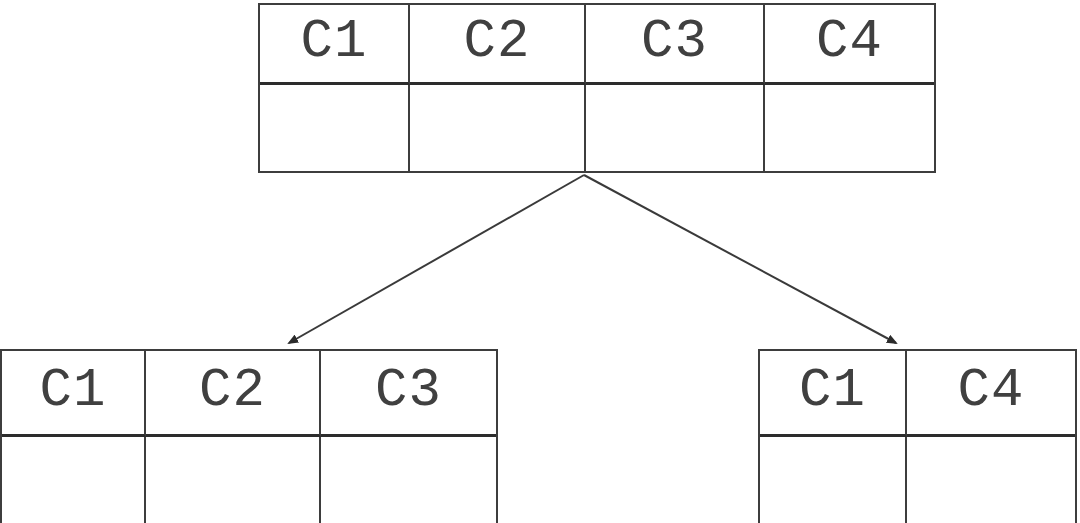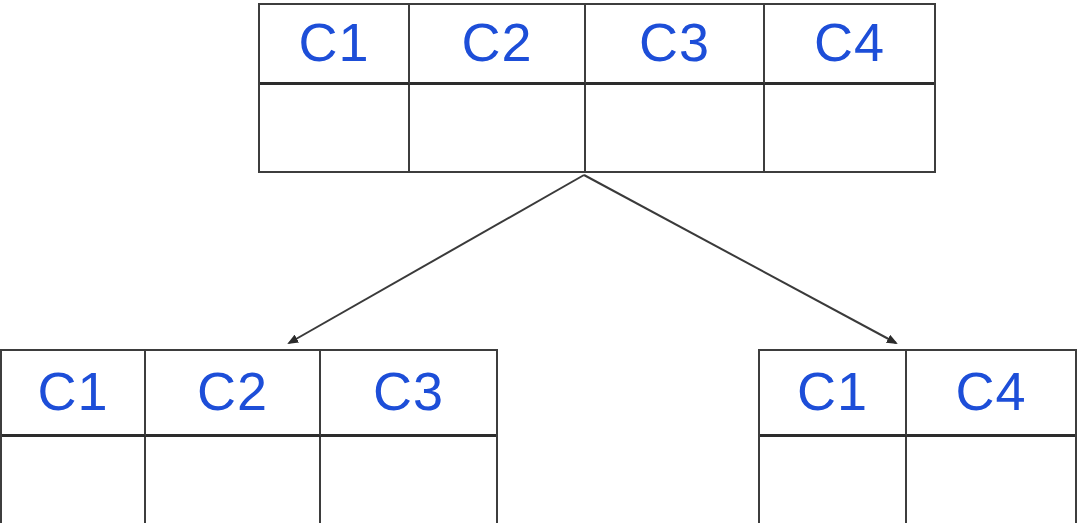--- a/index.html
+++ b/index.html
@@ -6,22 +6,22 @@
     margin: 0;
     padding: 0;
     background: #ffffff;
   }
   .canvas {
     position: relative;
     width: 1080px;
     height: 523px;
     overflow: hidden;
     background: #ffffff;
-    font-family: Liberation Sans, sans-serif;
-    color: #1d4ed8;
+    font-family: Liberation Mono, monospace;
+    color: #404040;
   }
   .arrows {
     position: absolute;
     left: 0;
     top: 0;
     width: 1080px;
     height: 523px;
     pointer-events: none;
   }
   .arrows line {

